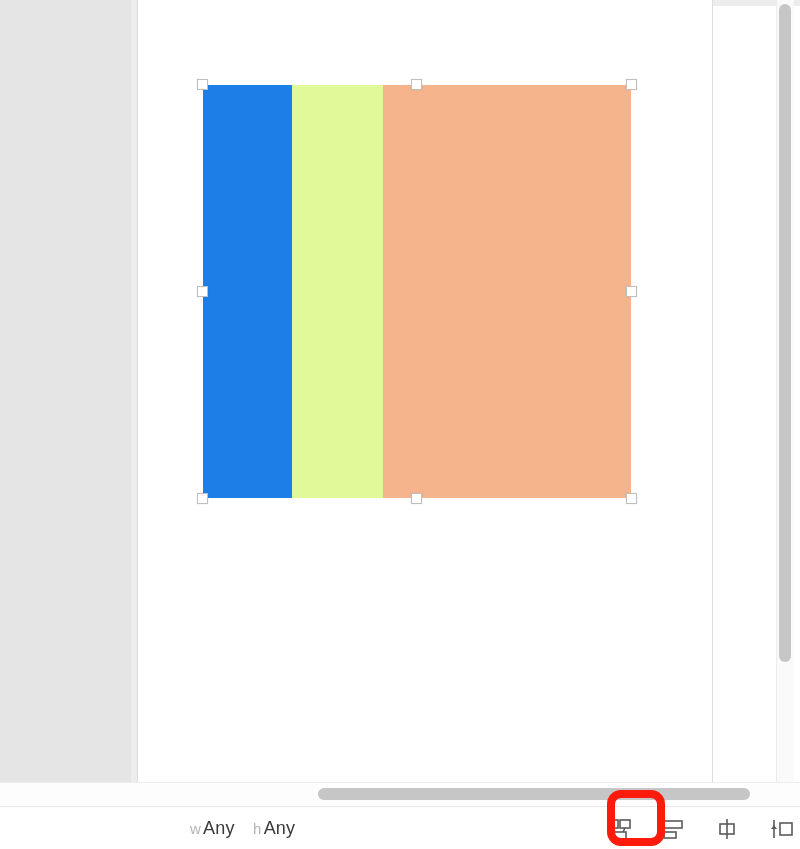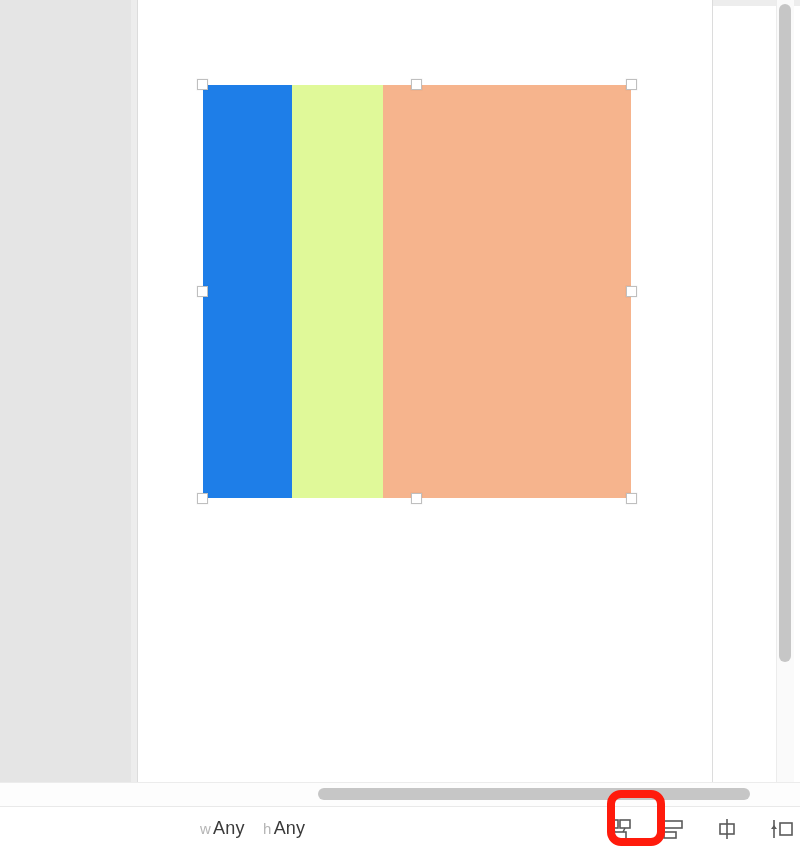--- a/index.html
+++ b/index.html
@@ -110,21 +110,21 @@
   .bottom-bar {
     position: absolute;
     left: 0; top: 806px;
     width: 800px; height: 43px;
     background: #ffffff;
     border-top: 1px solid #e9e9e9;
   }
 
   .size-class {
     position: absolute;
-    left: 200px; top: 818px;
+    left: 190px; top: 818px;
     font-size: 18px;
     color: #6f6f6f;
     letter-spacing: 0.2px;
     white-space: nowrap;
   }
   .size-class .kw { color: #b5b5b5; font-size: 15px; font-weight: 400; margin-right: 2px; }
   .size-class .val { color: #3a3a3a; font-weight: 500; }
   .size-class .sep { display: inline-block; width: 8px; }
 
   

